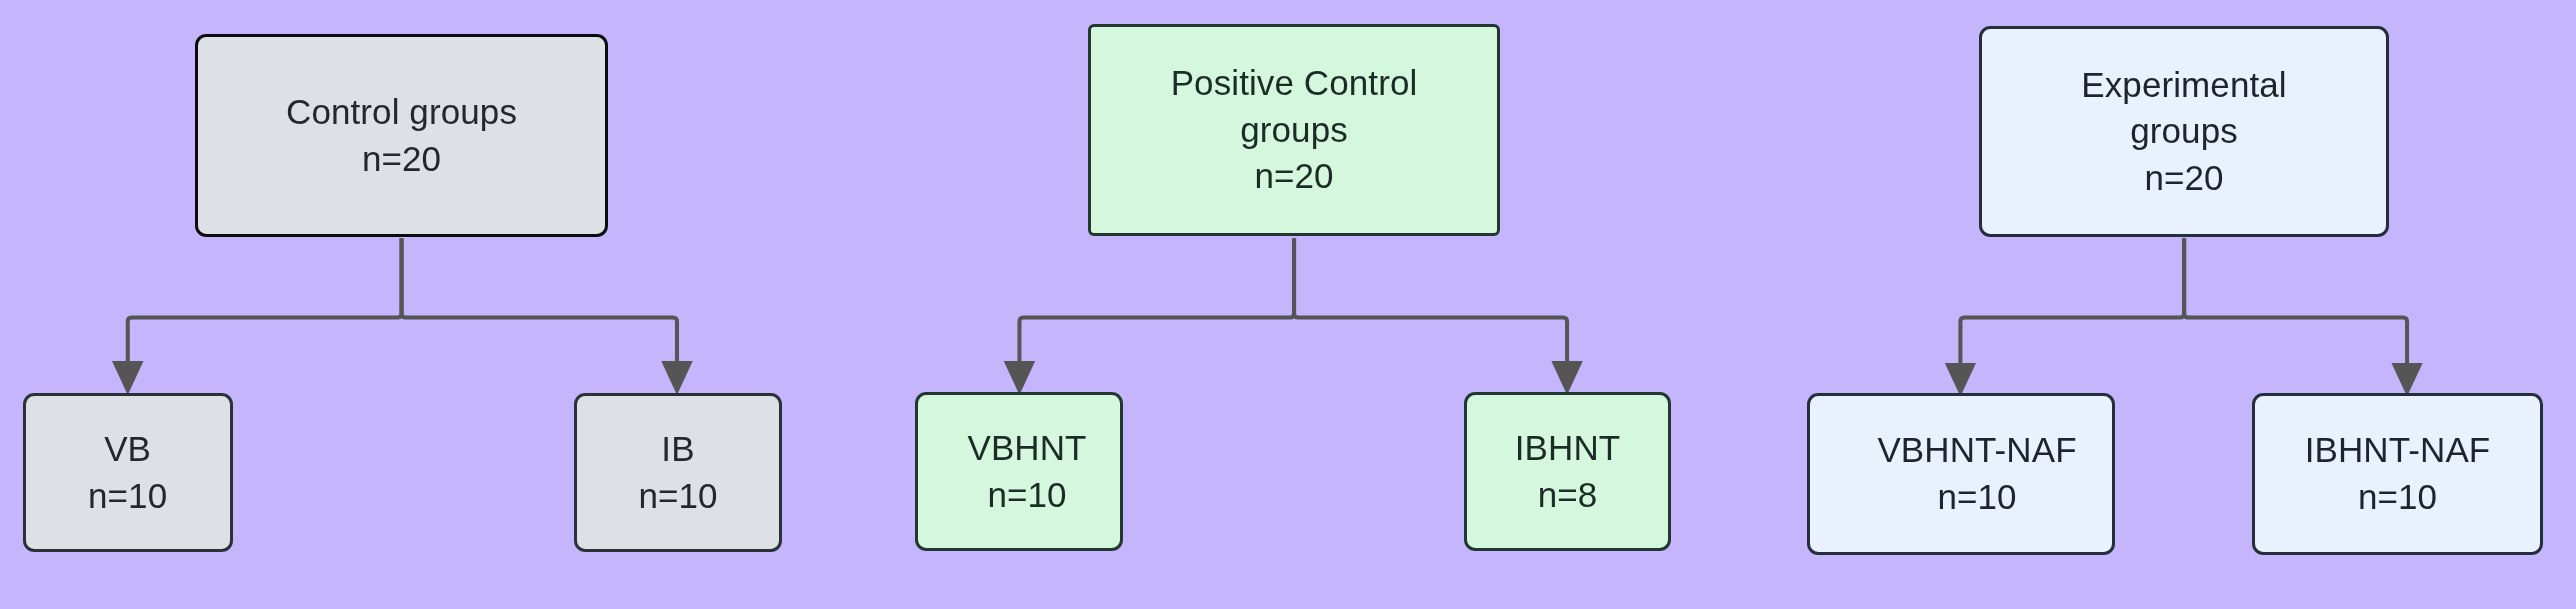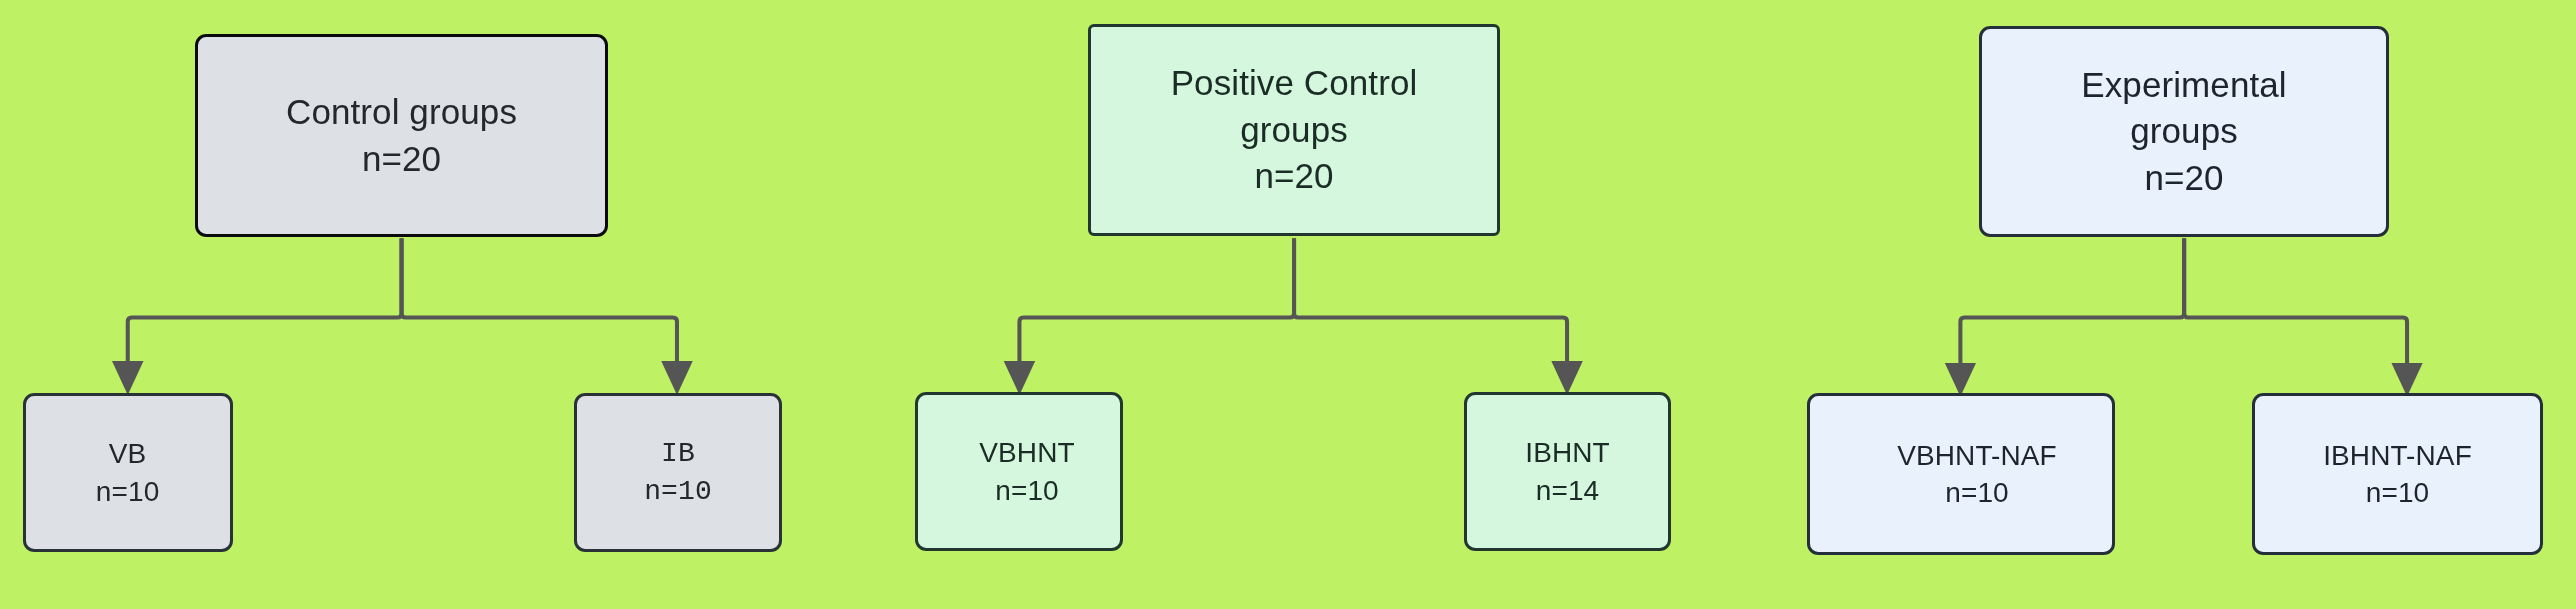--- a/index.html
+++ b/index.html
@@ -8,21 +8,21 @@
     padding: 0;
     background: #ffffff;
   }
   body {
     font-family: "Liberation Sans", sans-serif;
   }
   #canvas {
     position: relative;
     width: 2576px;
     height: 609px;
-    background: #bef264;
+    background: #c4b5fd;
     overflow: hidden;
   }
   #edge-layer {
     position: absolute;
     left: 0;
     top: 0;
     width: 2576px;
     height: 609px;
     pointer-events: none;
   }
@@ -63,21 +63,21 @@
   
   .node.blue {
     background: #e8f1fc;
     border: 3.2px solid #242f3b;
     color: #1d242c;
   }
   .node.parent {
     font-size: 35px;
   }
   .node.child {
-    font-size: 28px;
+    font-size: 35px;
   }
 </style>
 </head>
 <body>
 
 <div id="canvas">
 
   <svg id="edge-layer" viewBox="0 0 3189 754" width="2576" height="609" xmlns="http://www.w3.org/2000/svg">
     <defs>
       <marker id="arrowhead" markerWidth="9" markerHeight="9" refX="4.2" refY="4.5" orient="auto" markerUnits="strokeWidth">
@@ -110,39 +110,39 @@
   <div class="node grey parent" style="left:195px; top:34px; width:413px; height:203px;">
     <span class="node-label">Control groups
 n=20</span>
   </div>
 
   <div class="node grey child" style="left:22.6px; top:393px; width:210px; height:159px;">
     <span class="node-label">VB
 n=10</span>
   </div>
 
-  <div class="node grey child" style="left:574px; top:393px; width:208px; height:159px;font-family:Liberation Mono, monospace;">
+  <div class="node grey child" style="left:574px; top:393px; width:208px; height:159px;">
     <span class="node-label">IB
 n=10</span>
   </div>
 
   <div class="node green parent" style="left:1088px; top:24px; width:412px; height:212px;border-radius:6px;">
     <span class="node-label">Positive Control
 groups
 n=20</span>
   </div>
 
   <div class="node green child" style="left:915px; top:392px; width:208px; height:159px;padding-left:16px;">
     <span class="node-label">VBHNT
 n=10</span>
   </div>
 
   <div class="node green child" style="left:1464px; top:392px; width:207px; height:159px;">
     <span class="node-label">IBHNT
-n=14</span>
+n=8</span>
   </div>
 
   <div class="node blue parent" style="left:1979px; top:26px; width:410px; height:211px;align-items:center;">
     <span class="node-label">Experimental
 groups
 n=20</span>
   </div>
 
   <div class="node blue child" style="left:1807px; top:393px; width:308px; height:162px;padding-left:32px;">
     <span class="node-label">VBHNT-NAF

